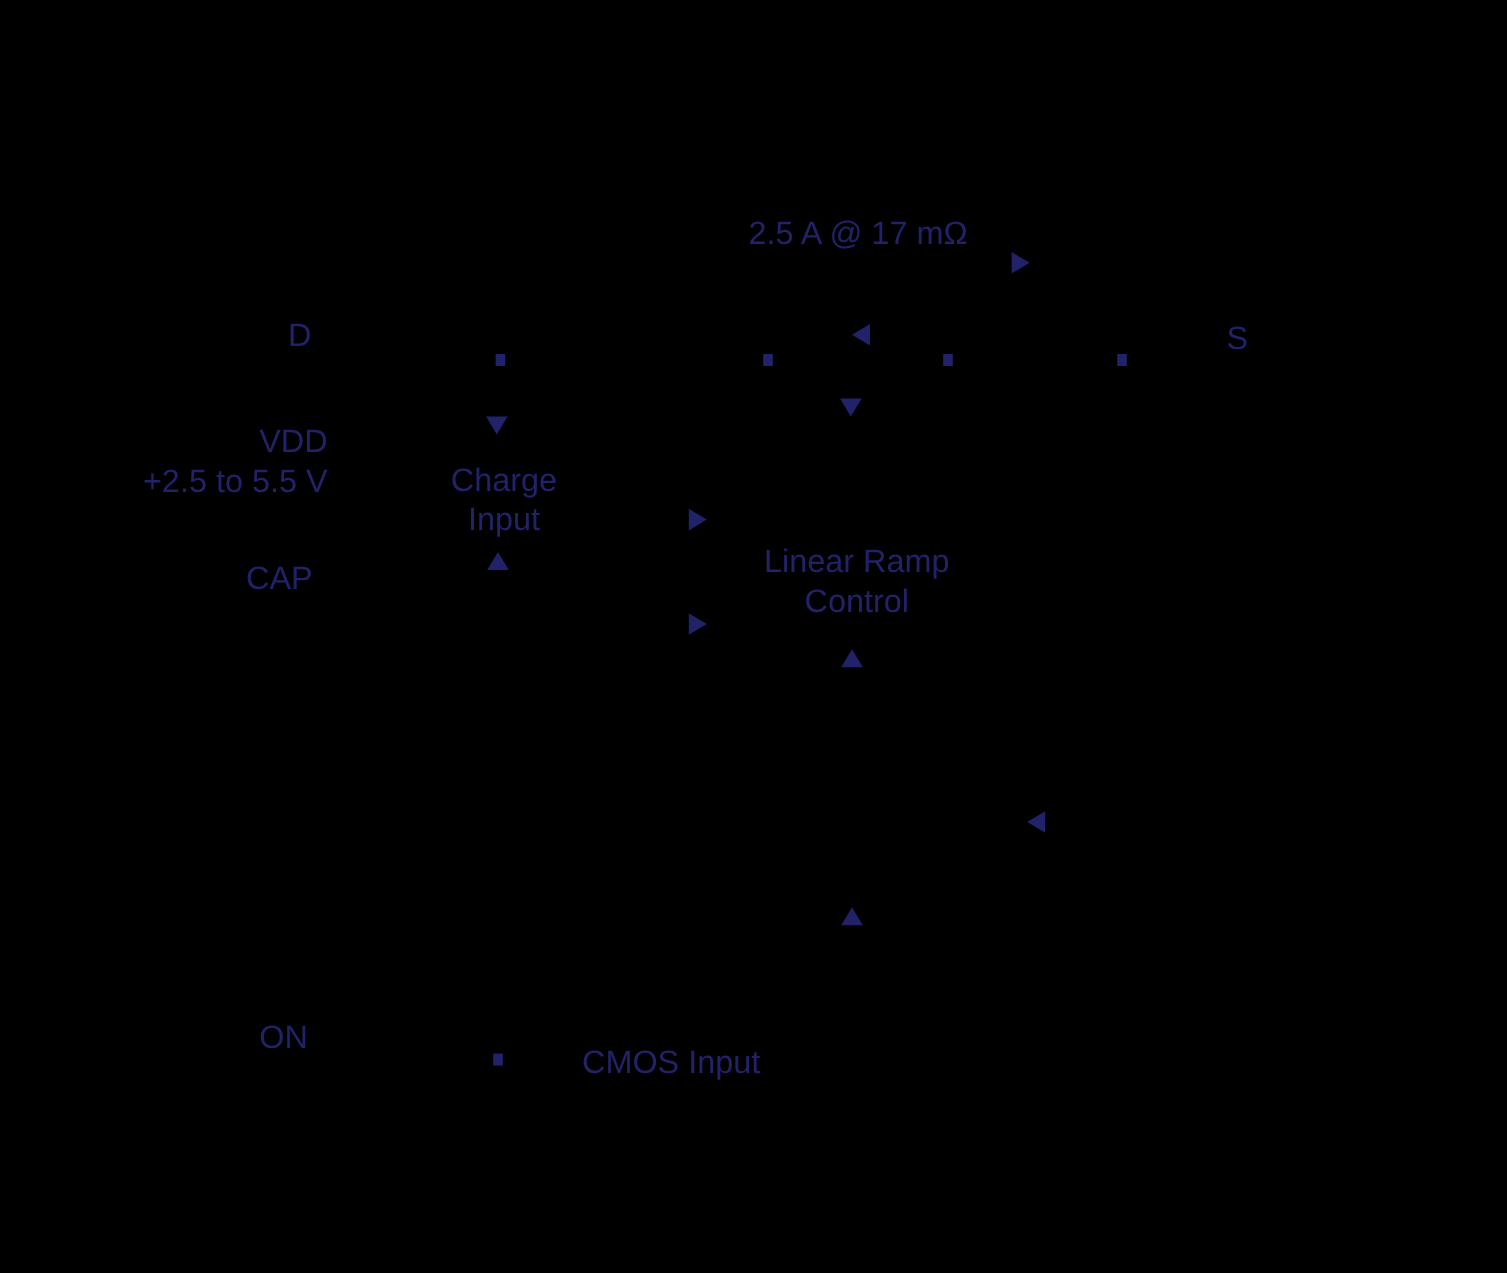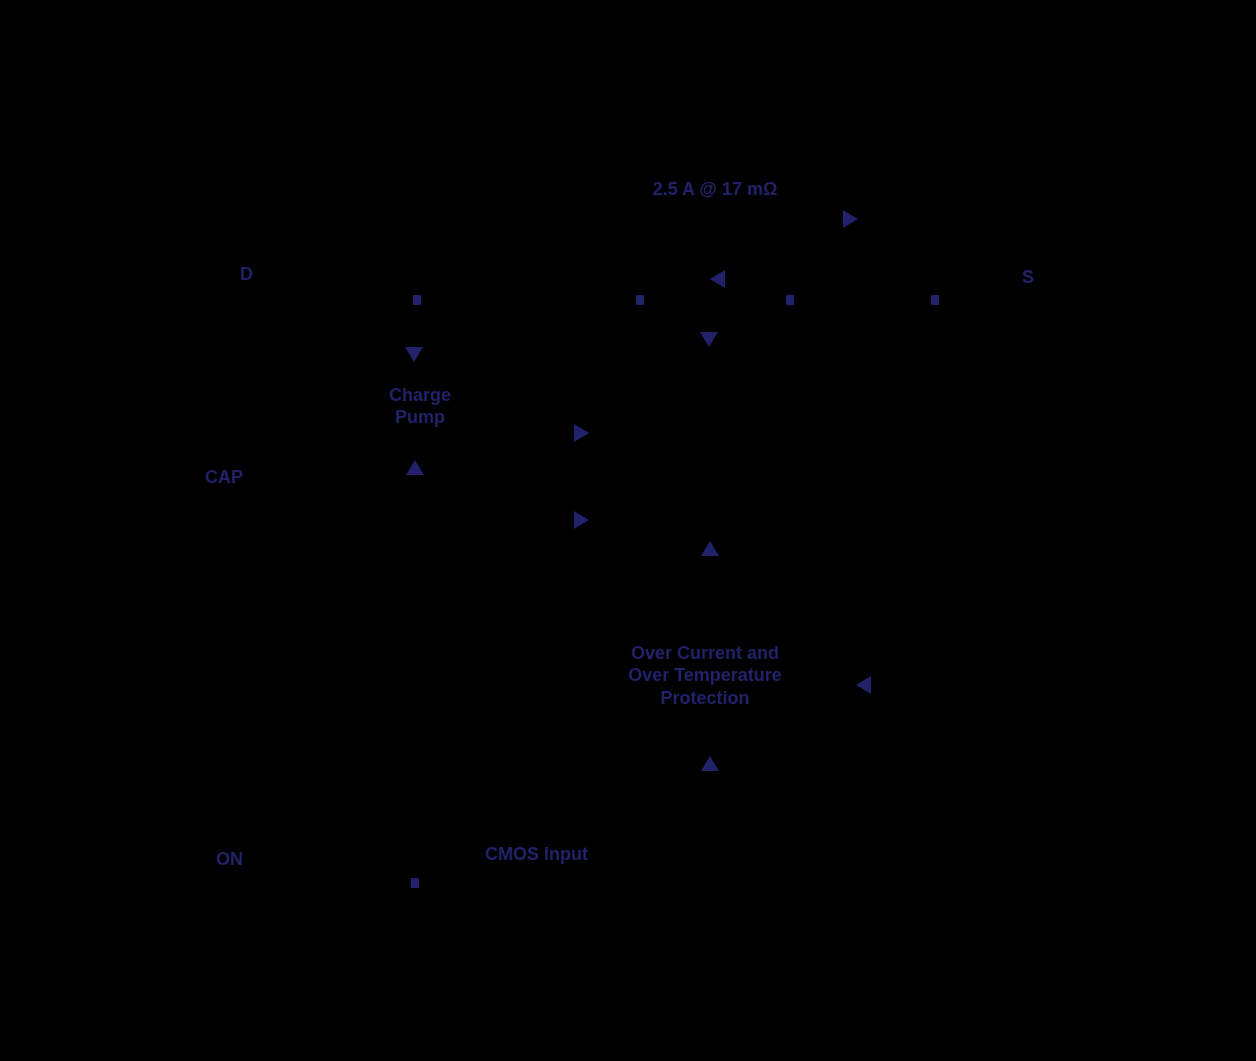--- a/index.html
+++ b/index.html
@@ -3,21 +3,21 @@
 <meta charset="utf-8">
 <style>
   html,body{margin:0;padding:0;background:var(--bg,#000000);}
   .stage{
     position:relative;width:1256px;height:1061px;overflow:hidden;
     background:var(--bg,#000000);
     font-family:"Liberation Sans",sans-serif;
     color:var(--ink,#22226a);
   }
   .lbl{
-    position:absolute;font-weight:bold;font-size:18px;line-height:1.24;
+    position:absolute;font-weight:normal;font-size:27px;line-height:1.24;
     white-space:pre-line;
   }
   .tc{text-align:center;}
   .tr{text-align:right;}
   .arr{position:absolute;width:0;height:0;}
   .arr-r{border-top:9px solid transparent;border-bottom:9px solid transparent;border-left:15px solid var(--ink,#22226a);}
   .arr-l{border-top:9px solid transparent;border-bottom:9px solid transparent;border-right:15px solid var(--ink,#22226a);}
   .arr-d{border-left:9px solid transparent;border-right:9px solid transparent;border-top:15px solid var(--ink,#22226a);}
   .arr-u{border-left:9px solid transparent;border-right:9px solid transparent;border-bottom:15px solid var(--ink,#22226a);}
   .dot{position:absolute;width:8px;height:10px;background:var(--ink,#22226a);}
@@ -37,41 +37,42 @@
   <div class="arr arr-l" style="left:710px;top:270px;"></div>
 
   <div class="dot" style="left:413px;top:295px;"></div>
   <div class="dot" style="left:636px;top:295px;"></div>
   <div class="dot" style="left:786px;top:295px;"></div>
   <div class="dot" style="left:931px;top:295px;"></div>
 
   <div class="arr arr-d" style="left:405px;top:347px;"></div>
   <div class="arr arr-d" style="left:700px;top:332px;"></div>
 
+  <div class="lbl tr" style="left:90px;top:352px;width:183px;">VDD
++2.5 to 5.5 V</div>
 
   <div class="lbl tc" style="left:345px;top:384px;width:150px;">Charge
-Pump</div>
+Input</div>
 
   <div class="arr arr-u" style="left:406px;top:460px;"></div>
 
   <div class="lbl" style="left:205px;top:466px;width:70px;">CAP</div>
 
   <div class="arr arr-r" style="left:574px;top:424px;"></div>
   <div class="arr arr-r" style="left:574px;top:511px;"></div>
 
+  <div class="lbl tc" style="left:614px;top:452px;width:200px;">Linear Ramp
+Control</div>
 
   <div class="arr arr-u" style="left:701px;top:541px;"></div>
 
-  <div class="lbl tc" style="left:575px;top:642px;width:260px;">Over Current and
-Over Temperature
-Protection</div>
 
   <div class="arr arr-l" style="left:856px;top:676px;"></div>
 
   <div class="arr arr-u" style="left:701px;top:756px;"></div>
 
   <div class="lbl" style="left:216px;top:848px;width:60px;">ON</div>
 
   <div class="dot" style="left:411px;top:878px;"></div>
 
-  <div class="lbl" style="left:485px;top:843px;width:200px;">CMOS Input</div>
+  <div class="lbl" style="left:485px;top:869px;width:200px;">CMOS Input</div>
 
 </div>
 
 </body></html>

